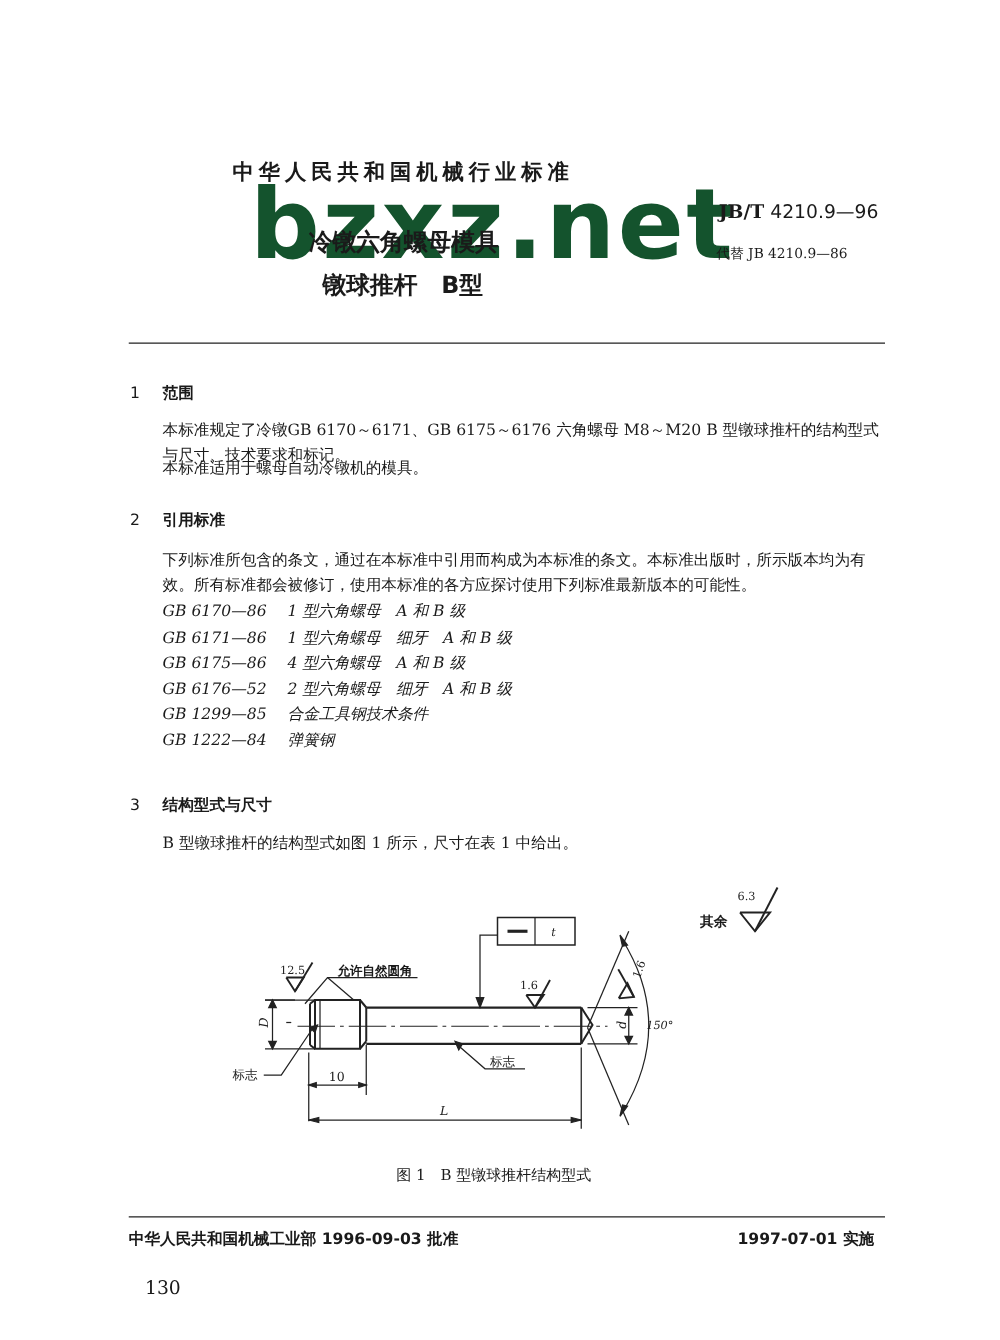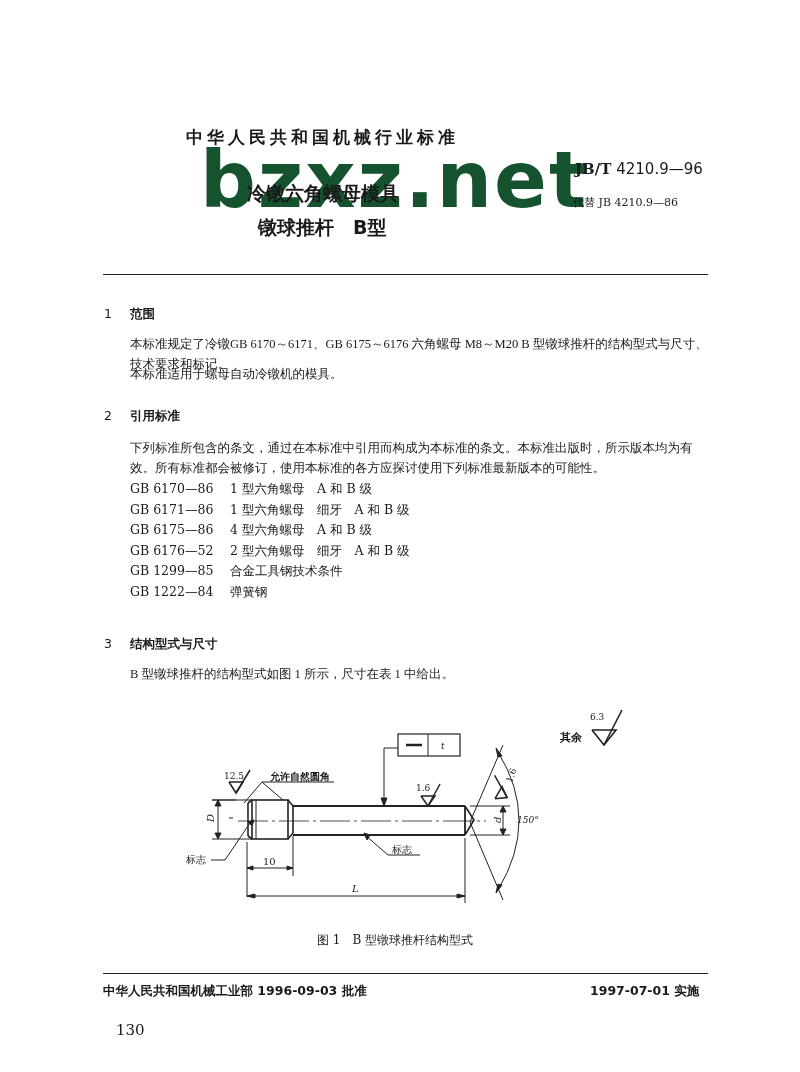--- a/index.html
+++ b/index.html
@@ -20,24 +20,24 @@
     left: 575px; top: 160px; font-size: 15px; z-index: 1;
   }
   .std-no b { font-family: "DejaVu Serif", serif; }
   .std-no span { font-family: "DejaVu Sans", sans-serif; }
   .replace { left: 573px; top: 195px; font-size: 11px; z-index: 1; }
   .title1 { left: 247px; top: 181px; font-family: "DejaVu Sans", sans-serif; font-weight: bold; font-size: 19px; z-index: 1; }
   .title2 { left: 258px; top: 215px; font-family: "DejaVu Sans", sans-serif; font-weight: bold; font-size: 19px; z-index: 1; word-spacing: 8px; }
   .rule { left: 103px; width: 605px; height: 0; border-top: 1.5px solid #222; }
   .sec-h { font-family: "DejaVu Sans", sans-serif; font-weight: bold; font-size: 12.5px; left: 104px; }
   .sec-h .num { display: inline-block; width: 26px; font-weight: normal; }
-  .para { left: 104px; width: 606px; font-size: 12.5px; line-height: 20px; font-family: Liberation Serif, serif; }
+  .para { left: 104px; width: 606px; font-size: 12.5px; line-height: 20px; }
   .para .ind { padding-left: 26px; }
   .ref-list { left: 130px; font-size: 12.5px; line-height: 20.5px; }
-  .ref-list .row { display: flex; }
+  .ref-list .row { display: flex; font-style: italic; }
   .ref-list .code { width: 100px; white-space: nowrap; }
   .ref-list .code.jb { width: 118px; }
   .caption { left: 317px; top: 932px; font-size: 12px; }
   .footer-left { left: 103px; top: 983px; font-family: "DejaVu Sans", sans-serif; font-weight: bold; font-size: 12.5px; }
   .footer-right { left: 590px; top: 983px; font-family: "DejaVu Sans", sans-serif; font-weight: bold; font-size: 12.5px; }
   .page-no { left: 116px; top: 1021px; font-size: 15px; }
   svg text { font-family: "DejaVu Serif", serif; }
 </style>
 </head>
 <body>

